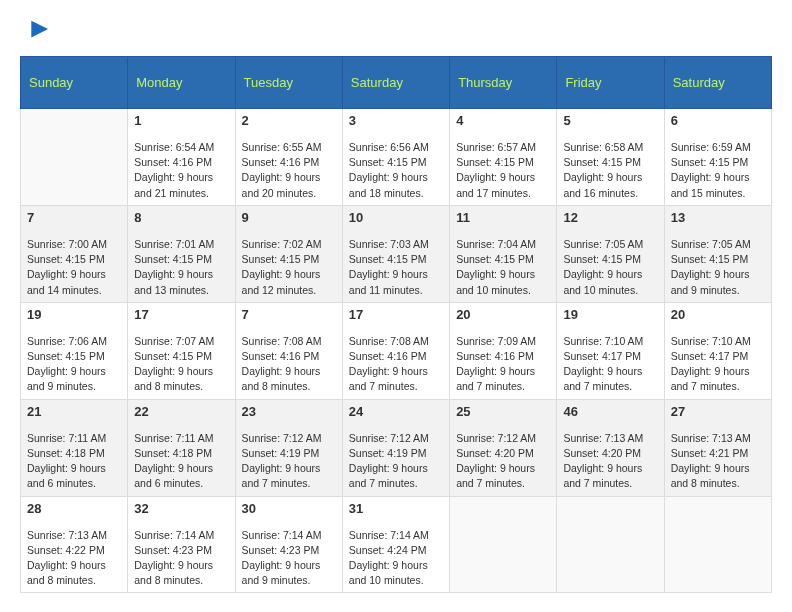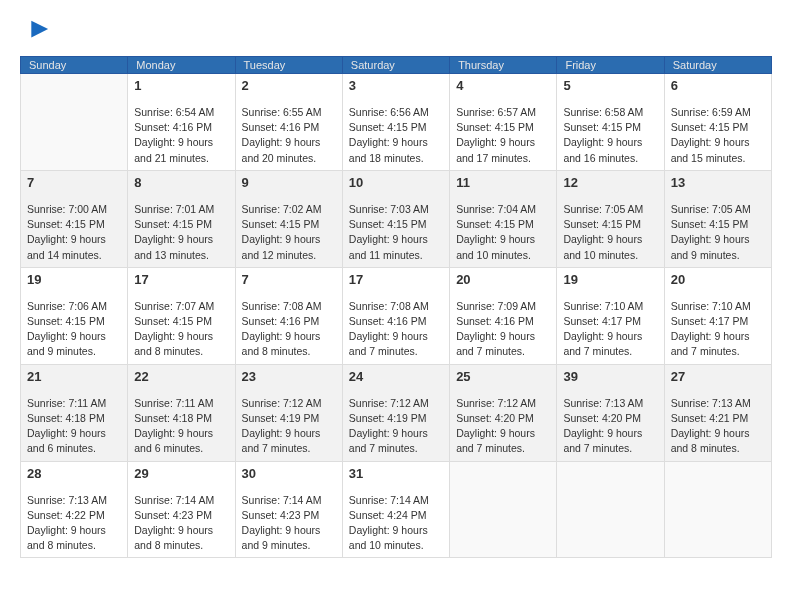--- a/index.html
+++ b/index.html
@@ -52,24 +52,24 @@
       font-size: 14px;
       color: #555;
     }
     .calendar {
       width: 100%;
       border-collapse: collapse;
       border: 1px solid #ccc;
     }
     .calendar th {
       background-color: #2b6cb0;
-      color: #e5e5e5;
+      color: #bef264;
       text-align: left;
-      padding: 2px 8px;
-      font-size: 11px;
+      padding: 18px 8px;
+      font-size: 13px;
       font-weight: normal;
       border: 1px solid #2558a0;
     }
     .calendar td {
       vertical-align: top;
       padding: 4px 6px;
       border: 1px solid #ddd;
       width: calc(100% / 7);
       min-height: 90px;
       font-size: 11px;
@@ -229,35 +229,35 @@
         </td>
         <td>
           <span class="day-number">24</span>
           <div class="cell-info">Sunrise: 7:12 AM<br>Sunset: 4:19 PM<br>Daylight: 9 hours and 7 minutes.</div>
         </td>
         <td>
           <span class="day-number">25</span>
           <div class="cell-info">Sunrise: 7:12 AM<br>Sunset: 4:20 PM<br>Daylight: 9 hours and 7 minutes.</div>
         </td>
         <td>
-          <span class="day-number">39</span>
+          <span class="day-number">46</span>
           <div class="cell-info">Sunrise: 7:13 AM<br>Sunset: 4:20 PM<br>Daylight: 9 hours and 7 minutes.</div>
         </td>
         <td>
           <span class="day-number">27</span>
           <div class="cell-info">Sunrise: 7:13 AM<br>Sunset: 4:21 PM<br>Daylight: 9 hours and 8 minutes.</div>
         </td>
       </tr>
       <tr>
         <td>
           <span class="day-number">28</span>
           <div class="cell-info">Sunrise: 7:13 AM<br>Sunset: 4:22 PM<br>Daylight: 9 hours and 8 minutes.</div>
         </td>
         <td>
-          <span class="day-number">29</span>
+          <span class="day-number">32</span>
           <div class="cell-info">Sunrise: 7:14 AM<br>Sunset: 4:23 PM<br>Daylight: 9 hours and 8 minutes.</div>
         </td>
         <td>
           <span class="day-number">30</span>
           <div class="cell-info">Sunrise: 7:14 AM<br>Sunset: 4:23 PM<br>Daylight: 9 hours and 9 minutes.</div>
         </td>
         <td>
           <span class="day-number">31</span>
           <div class="cell-info">Sunrise: 7:14 AM<br>Sunset: 4:24 PM<br>Daylight: 9 hours and 10 minutes.</div>
         </td>

